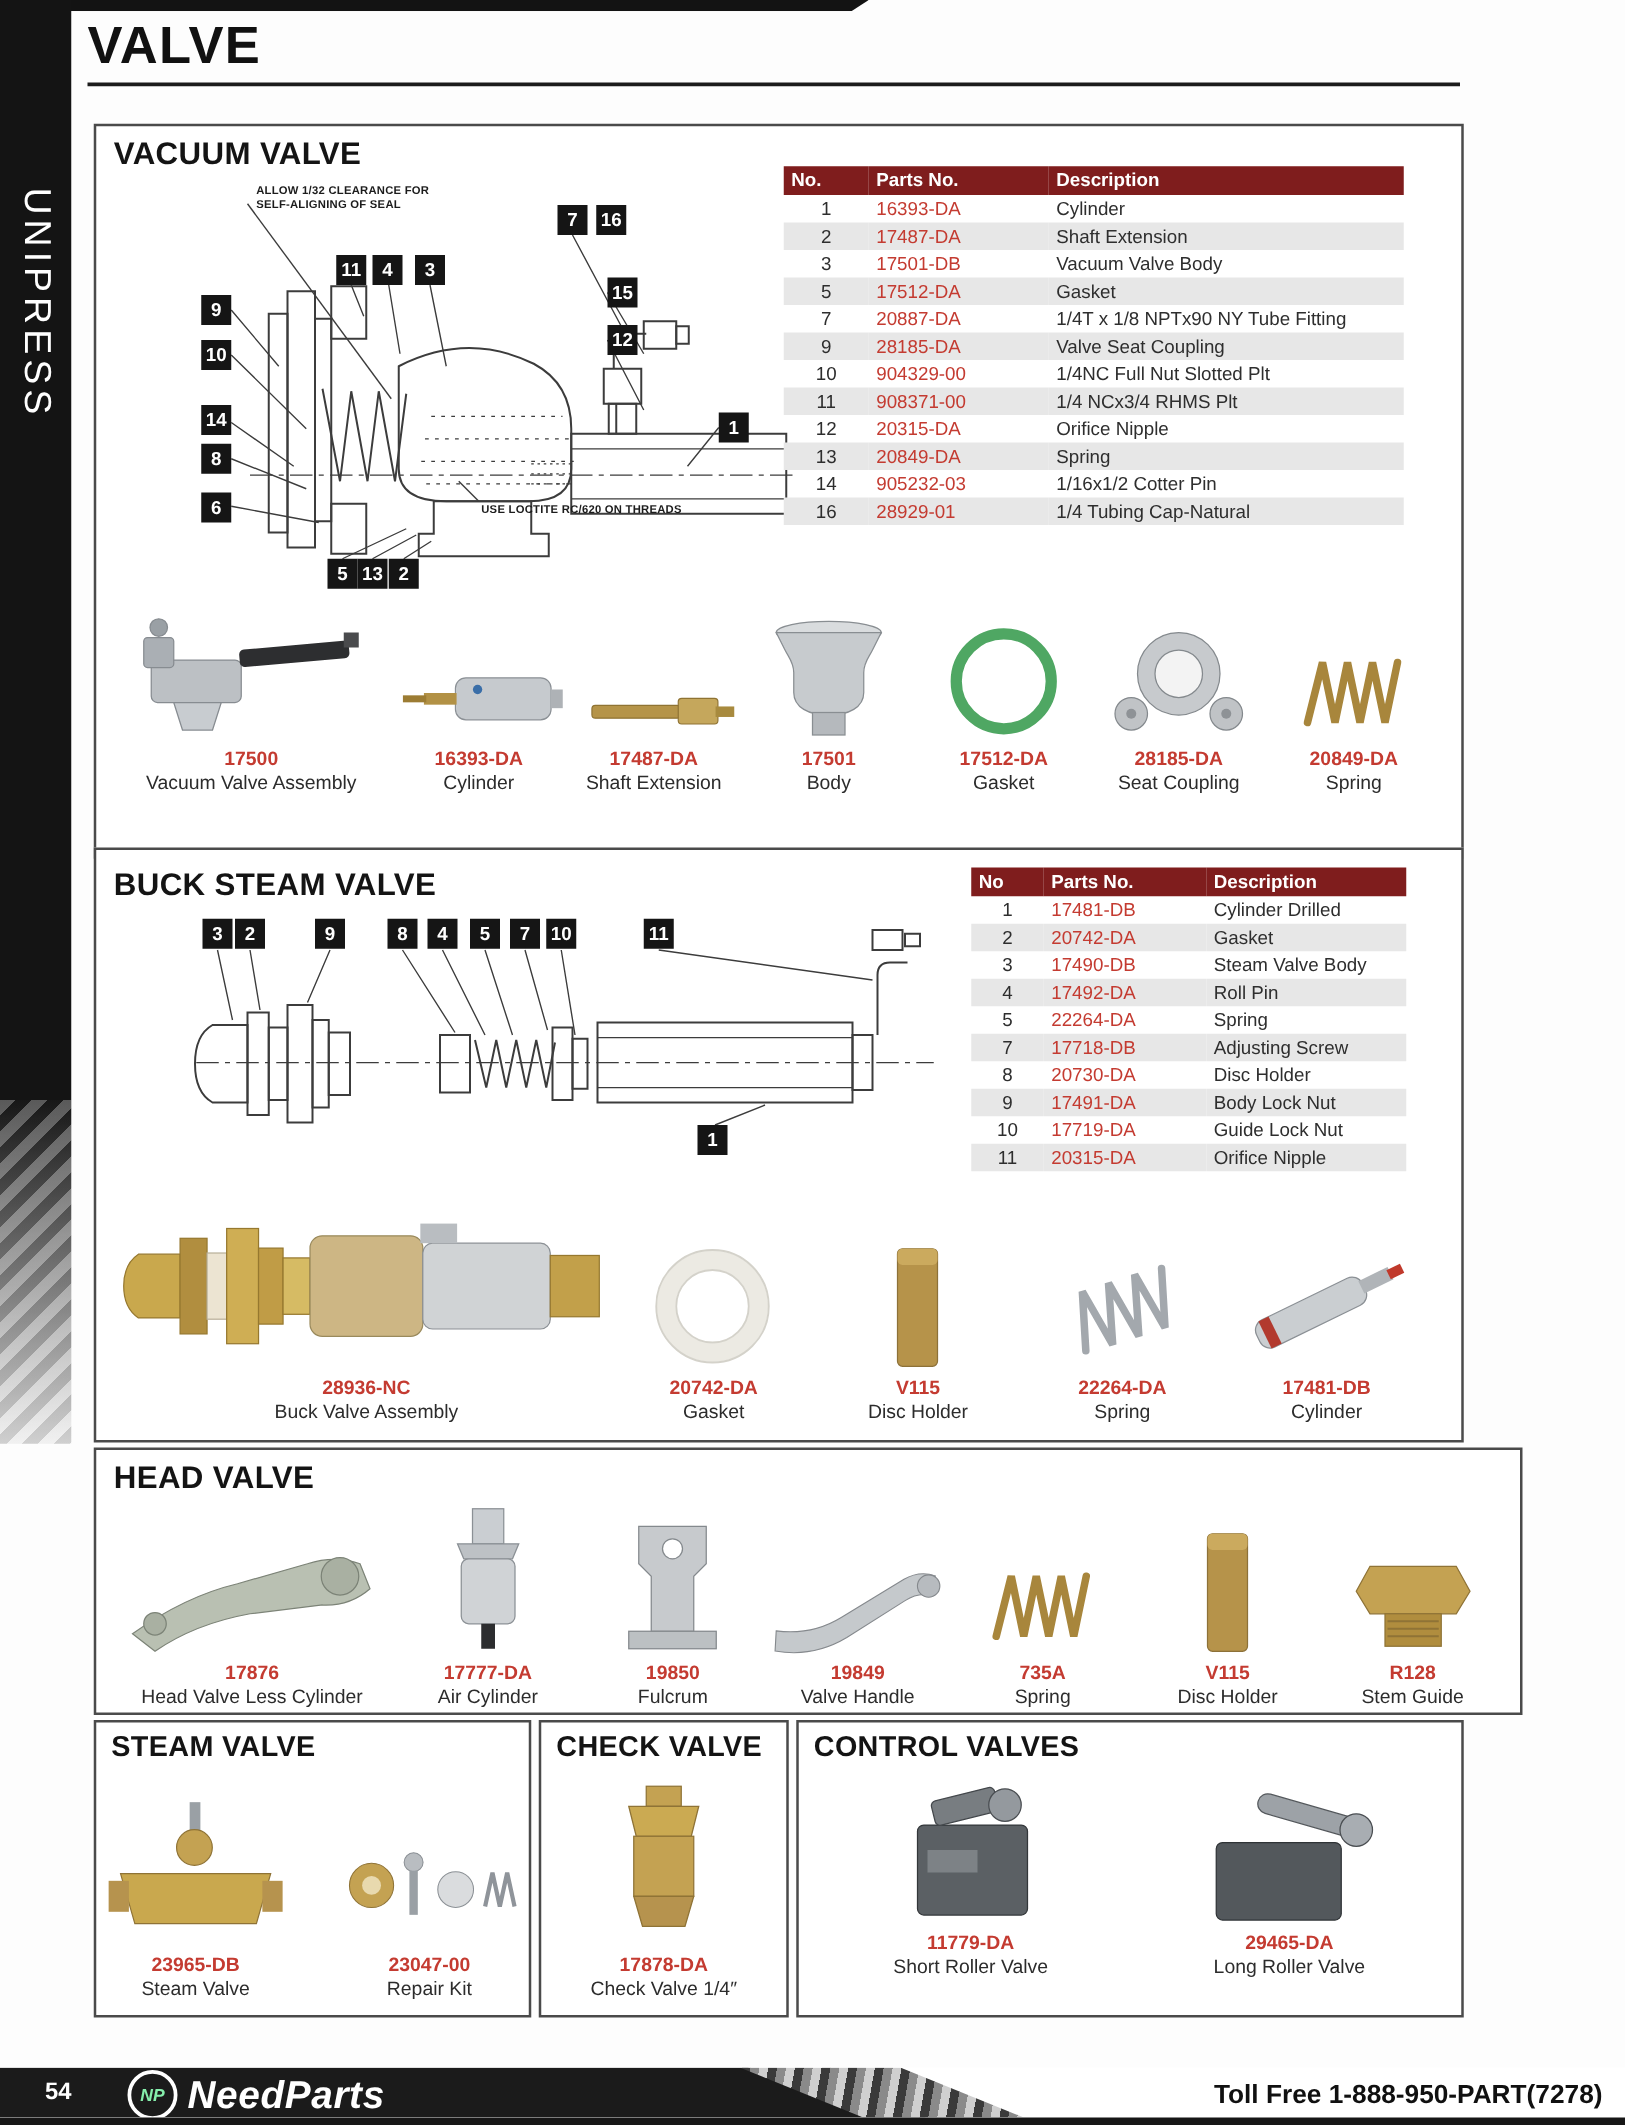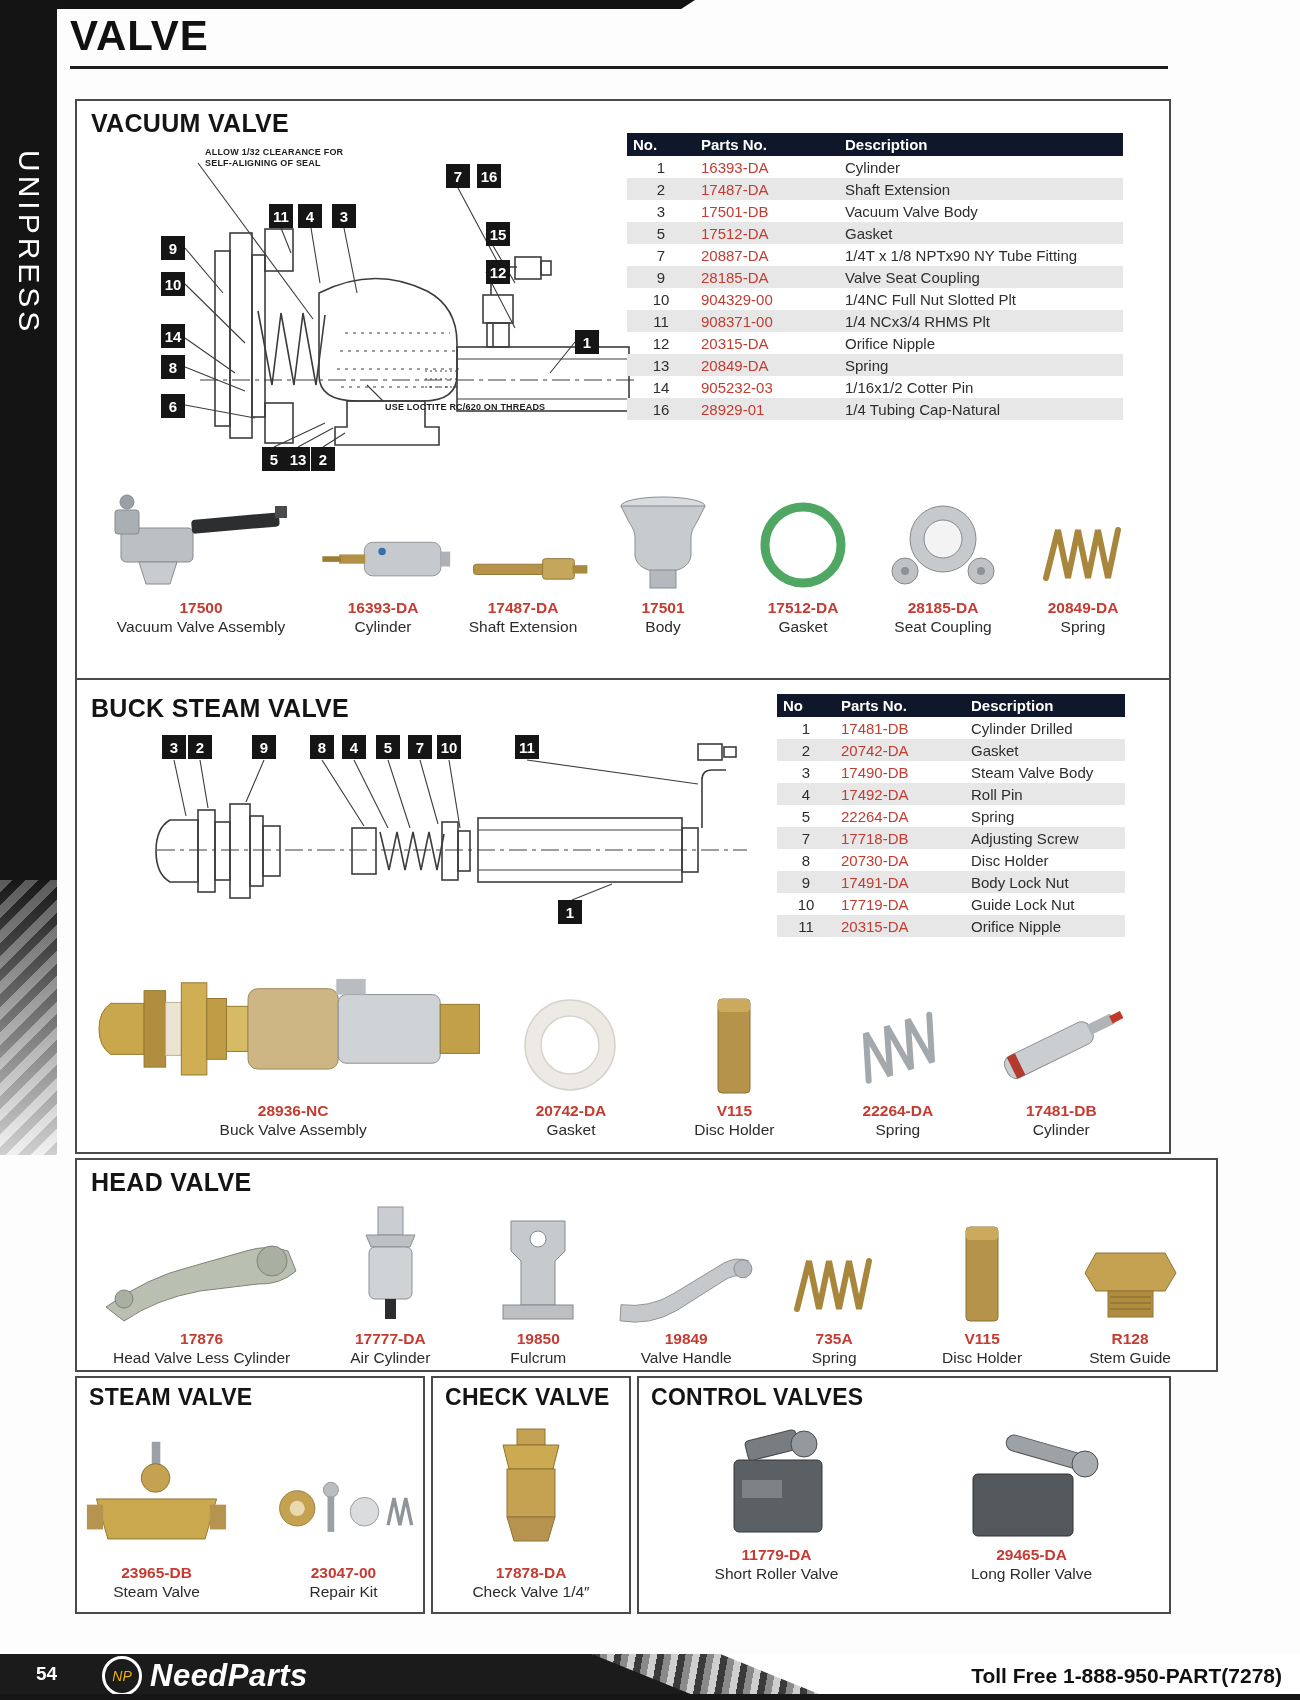--- a/index.html
+++ b/index.html
@@ -33,21 +33,21 @@
   .box-control{left:637px;top:1376px;width:530px;height:234px;}
   .box-vacuum h2{left:14px;top:8px;}
   .box-buck h2{left:14px;top:14px;}
   .box-head h2{left:14px;top:8px;}
   .box-steam h2,.box-check h2,.box-control h2{left:12px;top:6px;font-size:23px;}
 
   
   .parts-table{position:absolute;border-collapse:collapse;font-size:15px;table-layout:fixed;}
   .vacuum-table{left:550px;top:32px;width:496px;}
   .buck-table{left:700px;top:14px;width:348px;}
-  .parts-table th{background:#0f172a;color:#fff;font-weight:700;text-align:left;padding:3px 6px;}
+  .parts-table th{background:#7f1d1d;color:#fff;font-weight:700;text-align:left;padding:3px 6px;}
   .parts-table td{padding:2.5px 6px;color:#2e2e2e;}
   .parts-table tbody tr:nth-child(even){background:#e7e7e7;}
   .parts-table .col-no{text-align:center;}
   .parts-table .col-part{color:var(--red);}
   .vacuum-table th:nth-child(1),.vacuum-table td:nth-child(1){width:56px;}
   .vacuum-table th:nth-child(2),.vacuum-table td:nth-child(2){width:132px;}
   .buck-table th:nth-child(1),.buck-table td:nth-child(1){width:46px;}
   .buck-table th:nth-child(2),.buck-table td:nth-child(2){width:118px;}
 
   
@@ -89,22 +89,22 @@
   
   .footer{position:absolute;left:0;top:1654px;width:1300px;height:46px;background:#fff;}
   .footer-black{position:absolute;left:0;top:0;width:100%;height:40px;background:#1b1b1b;
       clip-path:polygon(0 0,46% 0,57% 100%,0 100%);}
   .footer-stripes{position:absolute;left:44%;top:0;width:19%;height:40px;
       background:repeating-linear-gradient(100deg,#3a3a3a 0 7px,#8a8a8a 7px 14px,#cfcfcf 14px 21px);
       clip-path:polygon(8% 0,60% 0,100% 100%,48% 100%);}
   .footer-bottom-strip{position:absolute;left:0;top:40px;width:100%;height:6px;background:#161616;}
   .page-number{position:absolute;left:36px;top:9px;color:#fff;font-size:19px;font-weight:700;}
   .footer-logo{position:absolute;left:102px;top:2px;display:flex;align-items:center;gap:8px;}
-  .np-circle{width:34px;height:34px;border:3px solid #fff;border-radius:50%;color:#eab308;display:flex;
-      align-items:center;justify-content:center;font-weight:400;font-style:italic;font-size:14px;background:#1b1b1b;}
+  .np-circle{width:34px;height:34px;border:3px solid #fff;border-radius:50%;color:#86efac;display:flex;
+      align-items:center;justify-content:center;font-weight:700;font-style:italic;font-size:14px;background:#1b1b1b;}
   .footer-brand{color:#fff;font-size:31px;font-weight:900;font-style:italic;letter-spacing:.5px;}
   .tollfree{position:absolute;right:18px;top:10px;color:#101010;font-size:21px;font-weight:800;}
 </style>
 </head>
 <body>
 
 <div class="page">
 
   <div class="top-band"></div>
   <div class="left-band">

